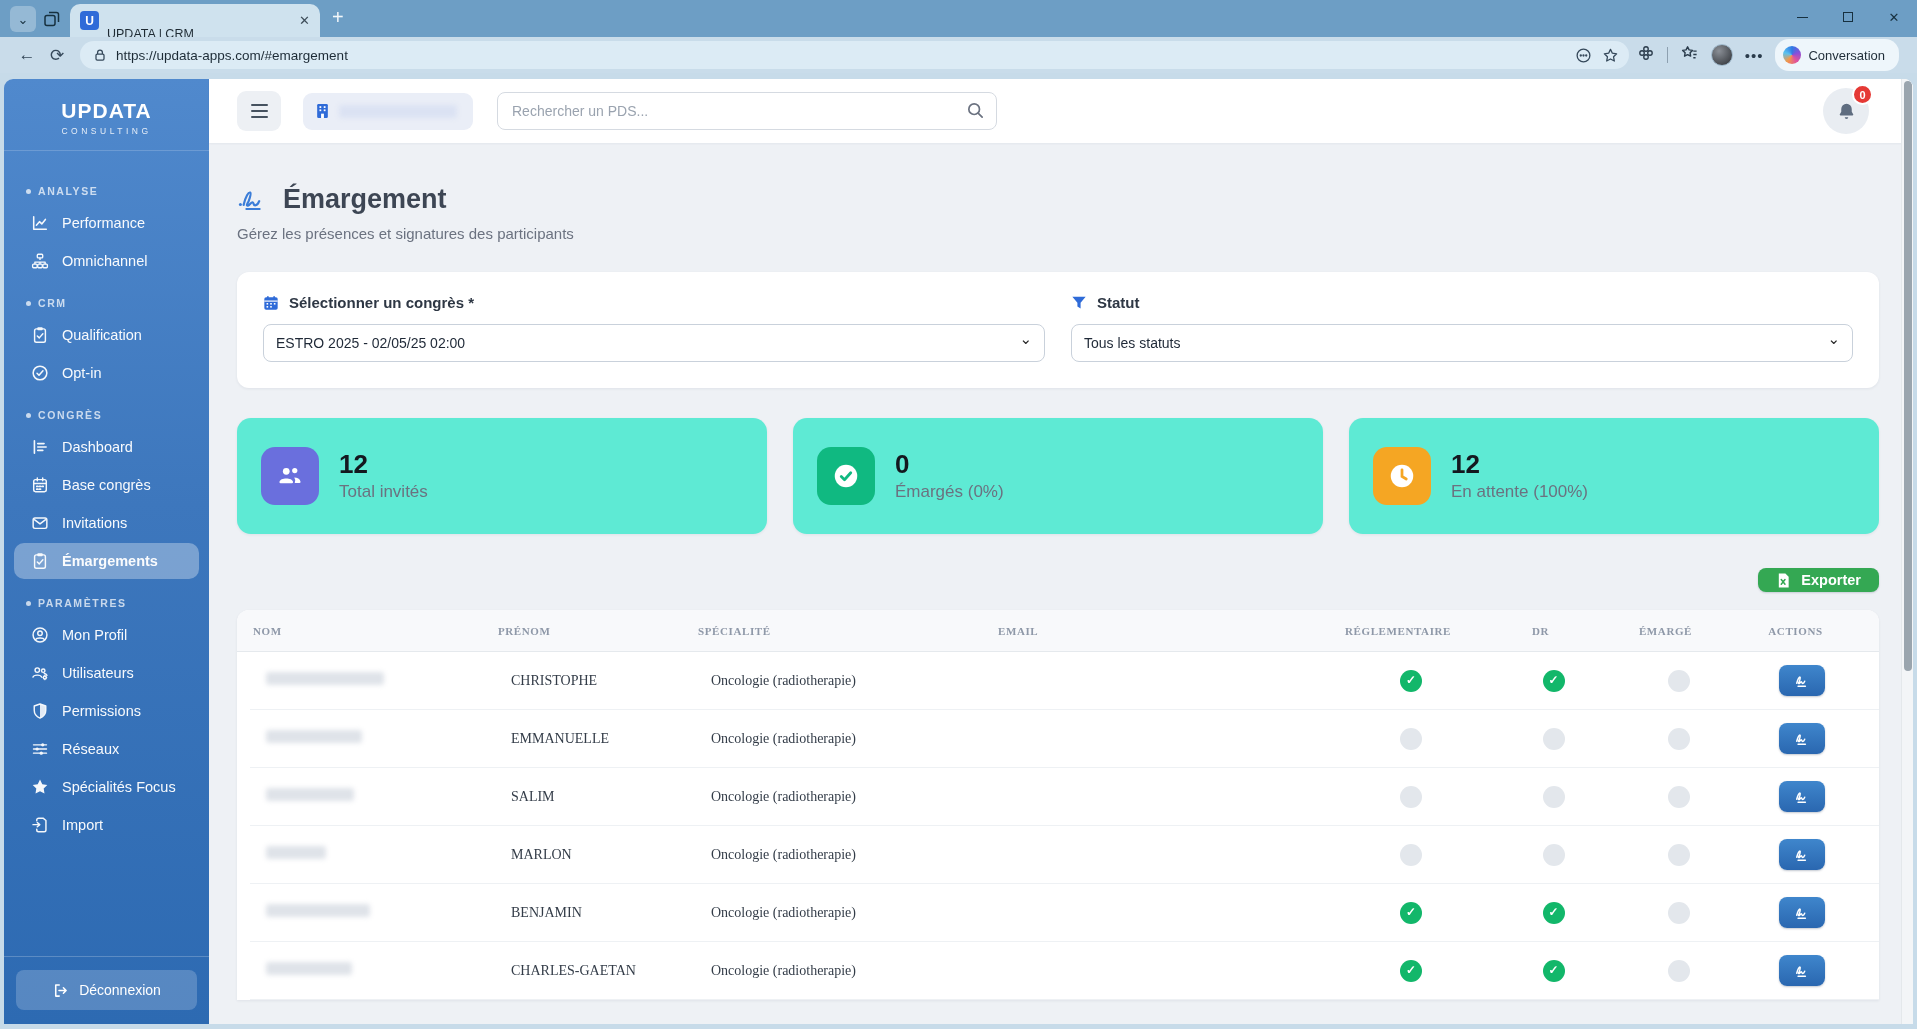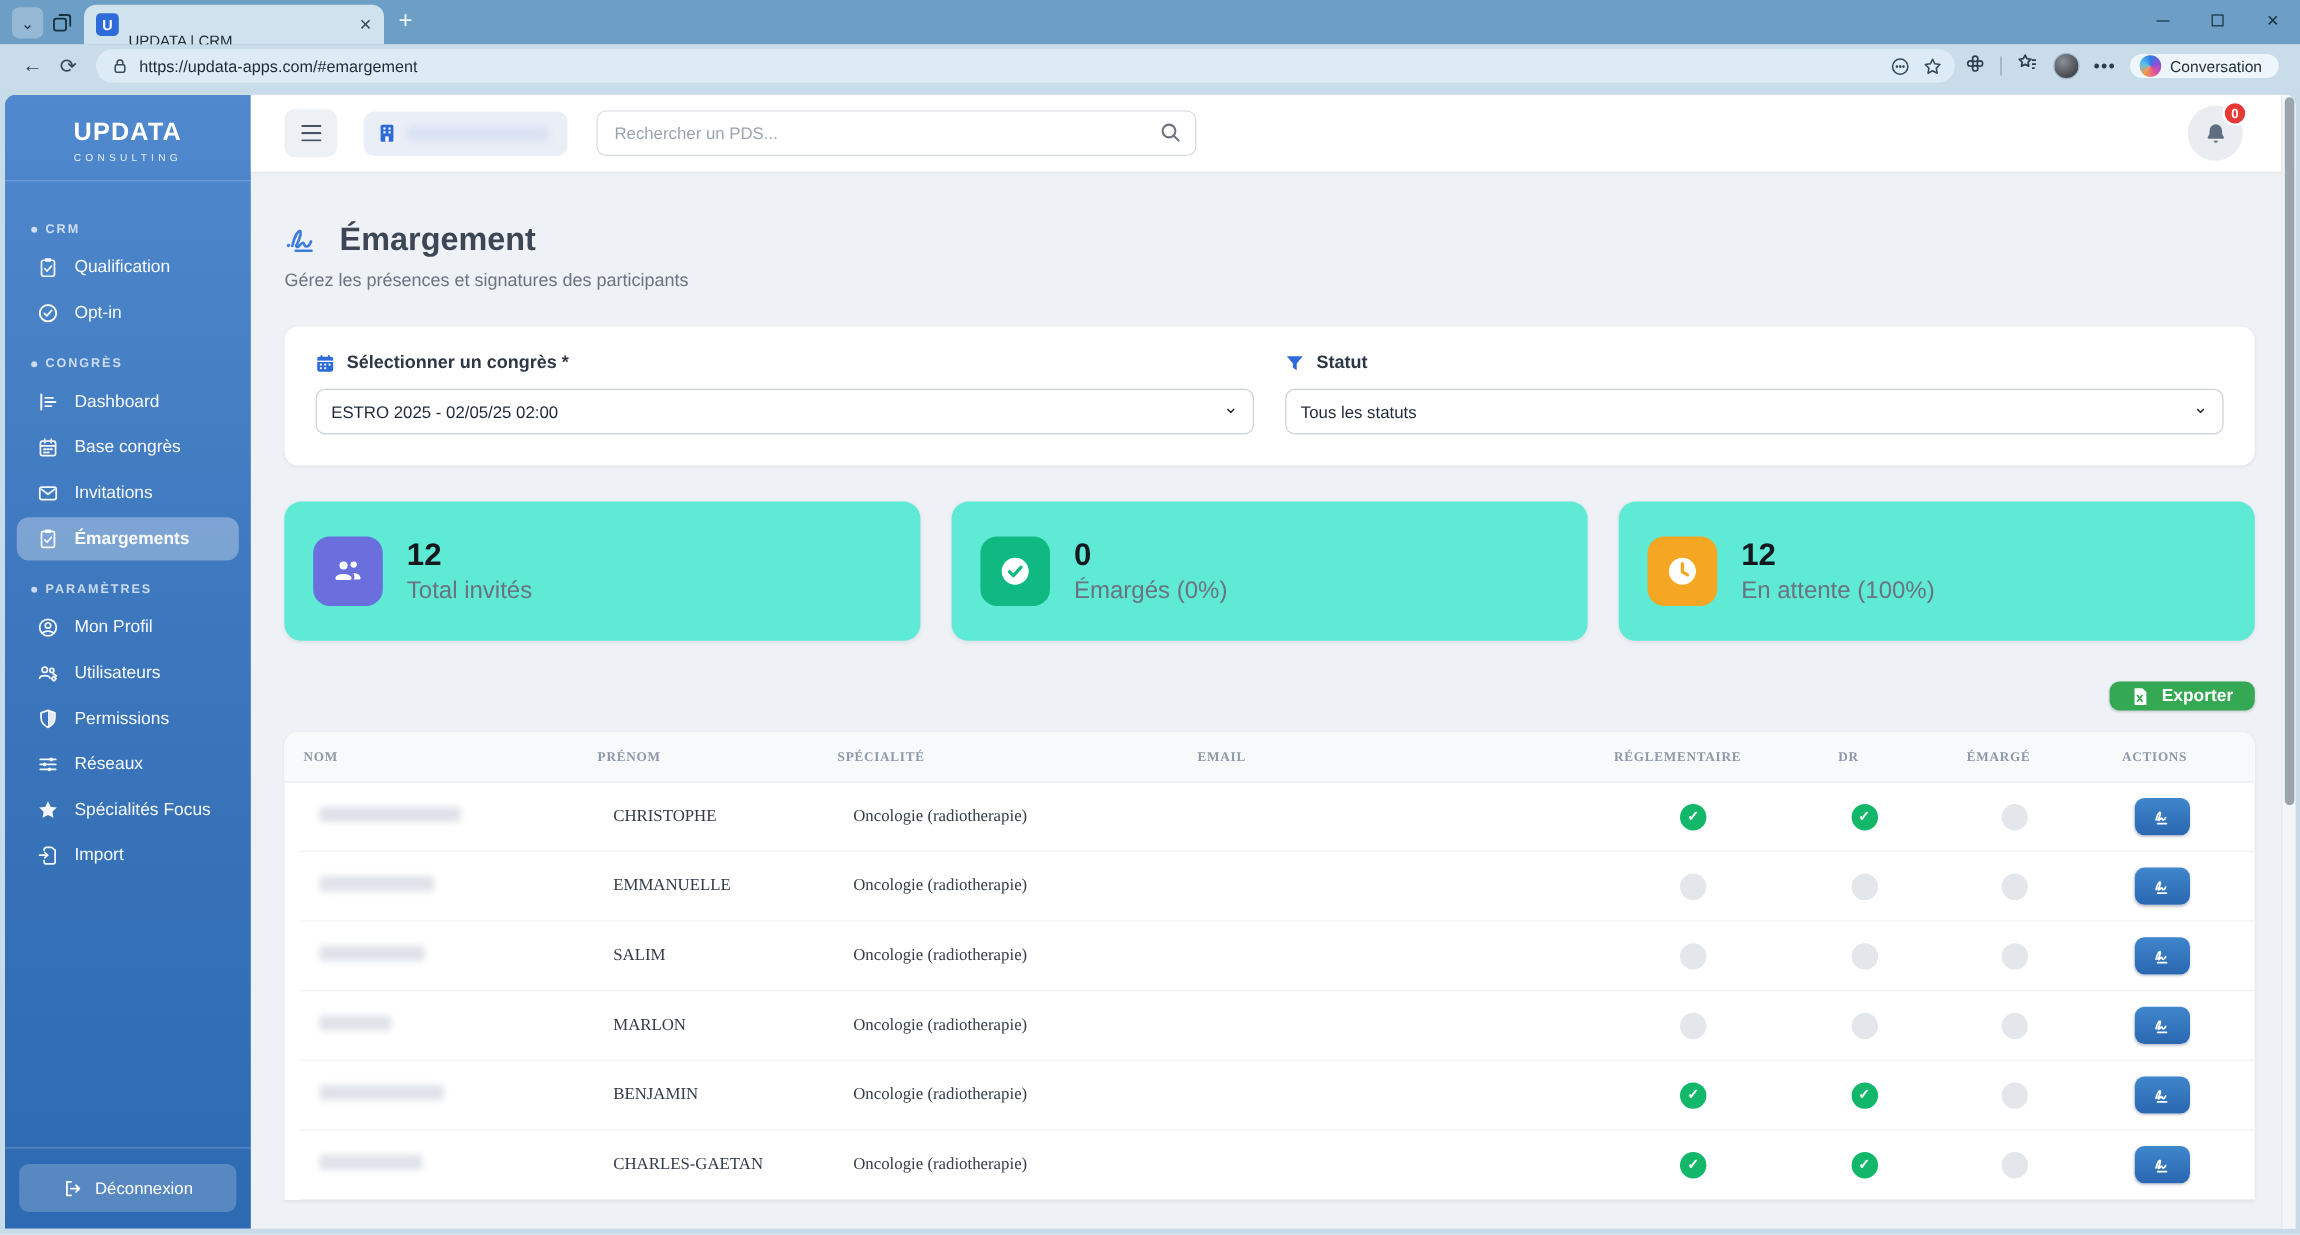--- a/index.html
+++ b/index.html
@@ -23,21 +23,21 @@
 
   .toolbar { position:absolute; top:37px; left:0; right:0; height:36px; background:#c9dcea; display:flex; align-items:center; padding:0 12px; }
   .nav-ico { color:#35485a; font-size:17px; width:30px; text-align:center; cursor:pointer; }
   .url-pill { flex:1; height:28px; background:#dcebf5; border-radius:14px; margin:0 8px; display:flex; align-items:center; padding:0 10px 0 12px; }
   .url-text { flex:1; font-size:13.5px; color:#1d2b36; margin-left:8px; }
   .pill-ico { margin-left:10px; cursor:pointer; display:flex; }
   .tb-right { display:flex; align-items:center; gap:12px; padding-right:6px; }
   .sep { width:1px; height:16px; background:rgba(30,50,70,.35); }
   .avatar { width:22px; height:22px; border-radius:50%; background:radial-gradient(circle at 35% 30%, #8a8f96, #2b2e33); border:1px solid #9fb9cc; cursor:pointer;}
   .dots3 { color:#2b3c4c; font-size:15px; letter-spacing:1px; cursor:pointer;}
-  .copilot { height:20px; background:#eef6fb; border-radius:14px; display:flex; align-items:center; gap:7px; padding:0 14px 0 8px; cursor:pointer;}
+  .copilot { height:32px; background:#eef6fb; border-radius:14px; display:flex; align-items:center; gap:7px; padding:0 14px 0 8px; cursor:pointer;}
   .cp-ico { width:18px; height:18px; border-radius:50%; background:conic-gradient(#2f7ae5,#8a4fd8,#e0529c,#f2994a,#59c2f0,#2f7ae5); }
   .cp-label { font-size:13px; color:#1f2d38; }
 
   
   .frame { position:absolute; top:79px; left:4px; right:4px; bottom:5px; background:#eef1f5; border-radius:9px 9px 0 0; overflow:hidden; display:flex; }
 
   
   .sidebar { width:205px; flex:0 0 205px; background:linear-gradient(180deg,#5089cd 0%, #3d77bd 45%, #2d6ab2 100%); color:#fff; display:flex; flex-direction:column; }
   .logo-block { padding:20px 0 14px; text-align:center; border-bottom:1px solid rgba(255,255,255,.18); }
   .logo-title { font-size:21px; font-weight:bold; letter-spacing:1px; }
@@ -75,21 +75,21 @@
   .filter-card { margin-top:30px; background:#fff; border-radius:12px; box-shadow:0 1px 3px rgba(25,40,70,.07); padding:22px 26px 26px; display:grid; grid-template-columns:1fr 1fr; gap:26px; }
   .f-label { display:flex; align-items:center; gap:10px; font-size:15px; font-weight:bold; color:#2e3744; }
   .select-wrap { position:relative; margin-top:13px; }
   .select-wrap select { width:100%; height:38px; appearance:none; -webkit-appearance:none; border:1px solid #c9d1db; border-radius:8px; background:#fff; padding:0 34px 0 12px; font-size:14px; font-family:inherit; color:#1f2937; cursor:pointer; }
   .select-wrap::after { content:"⌄"; position:absolute; right:13px; top:6px; font-size:15px; color:#222; pointer-events:none; }
 
   .stats-row { margin-top:30px; display:grid; grid-template-columns:1fr 1fr 1fr; gap:26px; }
   .stat-card { background:#5eead4; border-radius:14px; box-shadow:0 1px 3px rgba(25,40,70,.07); height:116px; display:flex; align-items:center; gap:20px; padding:0 24px; }
   .stat-icon { width:58px; height:58px; border-radius:14px; display:flex; align-items:center; justify-content:center; }
   .stat-value { font-size:26px; font-weight:bold; color:#14181f; line-height:1.15; }
-  .stat-label { font-size:20px; color:#6b7280; margin-top:3px; }
+  .stat-label { font-size:17px; color:#6b7280; margin-top:3px; }
 
   .actions-row { margin-top:34px; display:flex; justify-content:flex-end; gap:13px; }
   .btn { height:24px; border:none; border-radius:8px; font-family:inherit; font-size:14.5px; font-weight:bold; color:#fff; display:flex; align-items:center; gap:10px; padding:0 18px; cursor:pointer; box-shadow:0 1px 2px rgba(20,40,70,.18); }
   .btn-export { background:#34a853; }
   .btn-sheet { background:linear-gradient(135deg,#4a90d8,#2c68ae); }
 
   .table-card { margin-top:18px; background:#fff; border-radius:12px 12px 0 0; box-shadow:0 1px 3px rgba(25,40,70,.07); overflow:hidden;font-family:Liberation Serif, serif; }
   .t-head, .t-row { display:grid; grid-template-columns:245px 200px 300px 320px 160px 125px 125px 1fr; align-items:center; padding:0 16px; }
   .t-head { height:42px; background:#f8f9fb; border-bottom:1px solid #e5e9ed; }
   .th { font-size:11px; font-weight:bold; letter-spacing:.6px; color:#8e98a8; }
@@ -189,20 +189,43 @@
 
   <div class="frame">
 
     <aside class="sidebar">
       <div class="logo-block">
         <div class="logo-title">UPDATA</div>
         <div class="logo-sub">CONSULTING</div>
       </div>
       <nav class="nav">
 
+        <div class="nav-section">
+          <div class="sec-label">
+              <i></i>
+              <span>ANALYSE</span>
+            </div>
+          <div class="nav-item">
+            <svg width="18" height="18" viewBox="0 0 20 20" fill="none" stroke="#fff" stroke-width="1.7" stroke-linecap="round" stroke-linejoin="round">
+                <path d="M3 3v14h14"></path>
+                <path d="M6 12.5l3.4-4 2.6 2.5 4-5"></path>
+              </svg>
+            <span>Performance</span>
+          </div>
+          <div class="nav-item">
+            <svg width="18" height="18" viewBox="0 0 20 20" fill="none" stroke="#fff" stroke-width="1.5" stroke-linejoin="round">
+                <rect x="7" y="2.5" width="6" height="4" rx="1"></rect>
+                <rect x="1.8" y="13.5" width="5" height="4" rx="1"></rect>
+                <rect x="7.5" y="13.5" width="5" height="4" rx="1"></rect>
+                <rect x="13.2" y="13.5" width="5" height="4" rx="1"></rect>
+                <path d="M10 6.5v2.5M4.3 13.5v-2.3h11.4v2.3M10 11.2v2.3"></path>
+              </svg>
+            <span>Omnichannel</span>
+          </div>
+        </div>
 
         <div class="nav-section">
           <div class="sec-label">
               <i></i>
               <span>CRM</span>
             </div>
           <div class="nav-item">
             <svg width="18" height="18" viewBox="0 0 20 20" fill="none" stroke="#fff" stroke-width="1.6" stroke-linecap="round" stroke-linejoin="round">
                 <rect x="4" y="3.2" width="12" height="14.8" rx="2"></rect>
                 <rect x="7" y="1.4" width="6" height="3.2" rx="1" fill="#fff" stroke="none"></rect>

